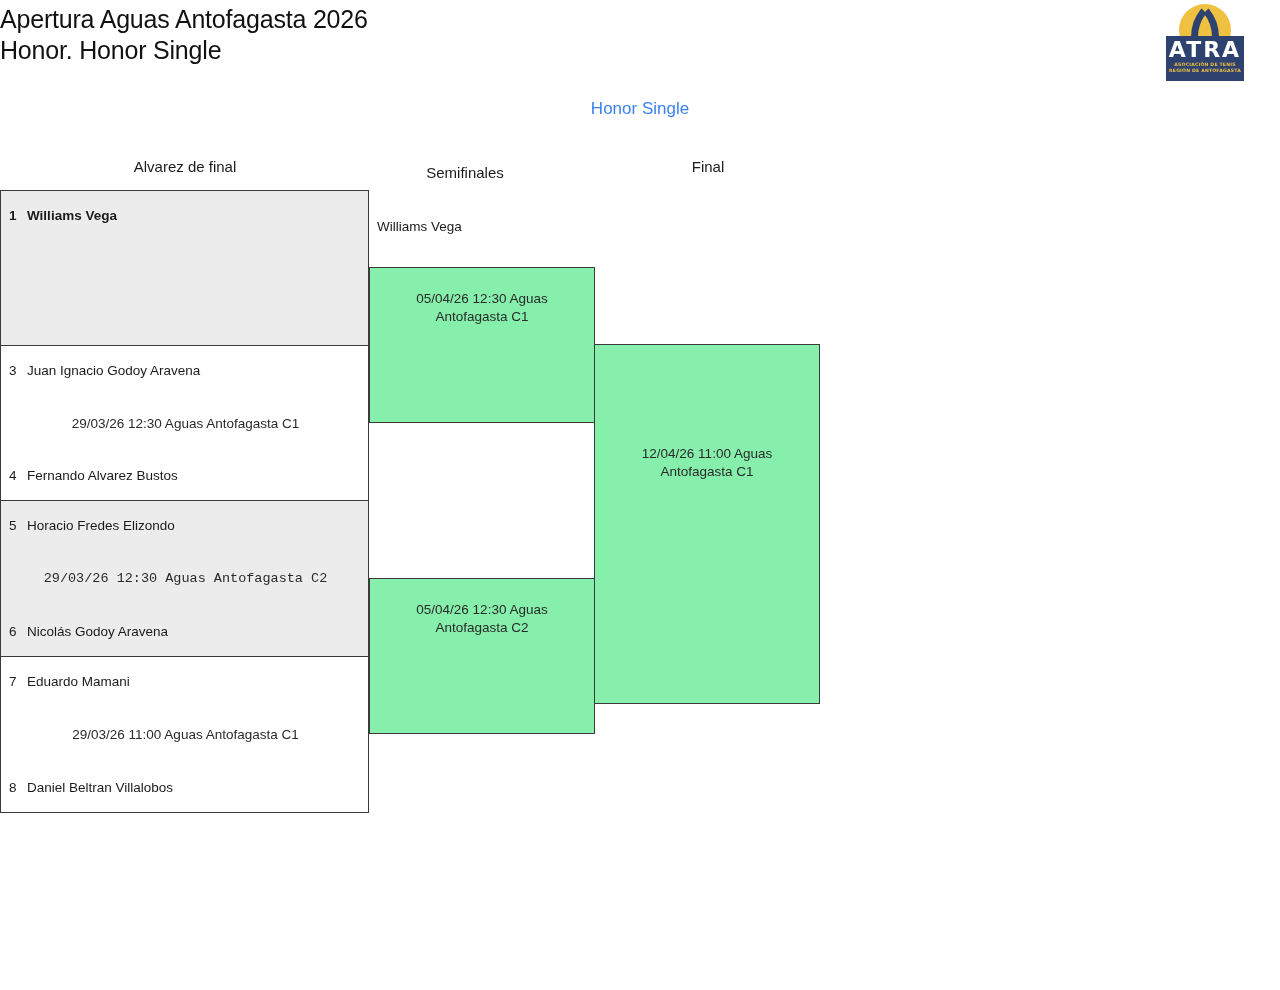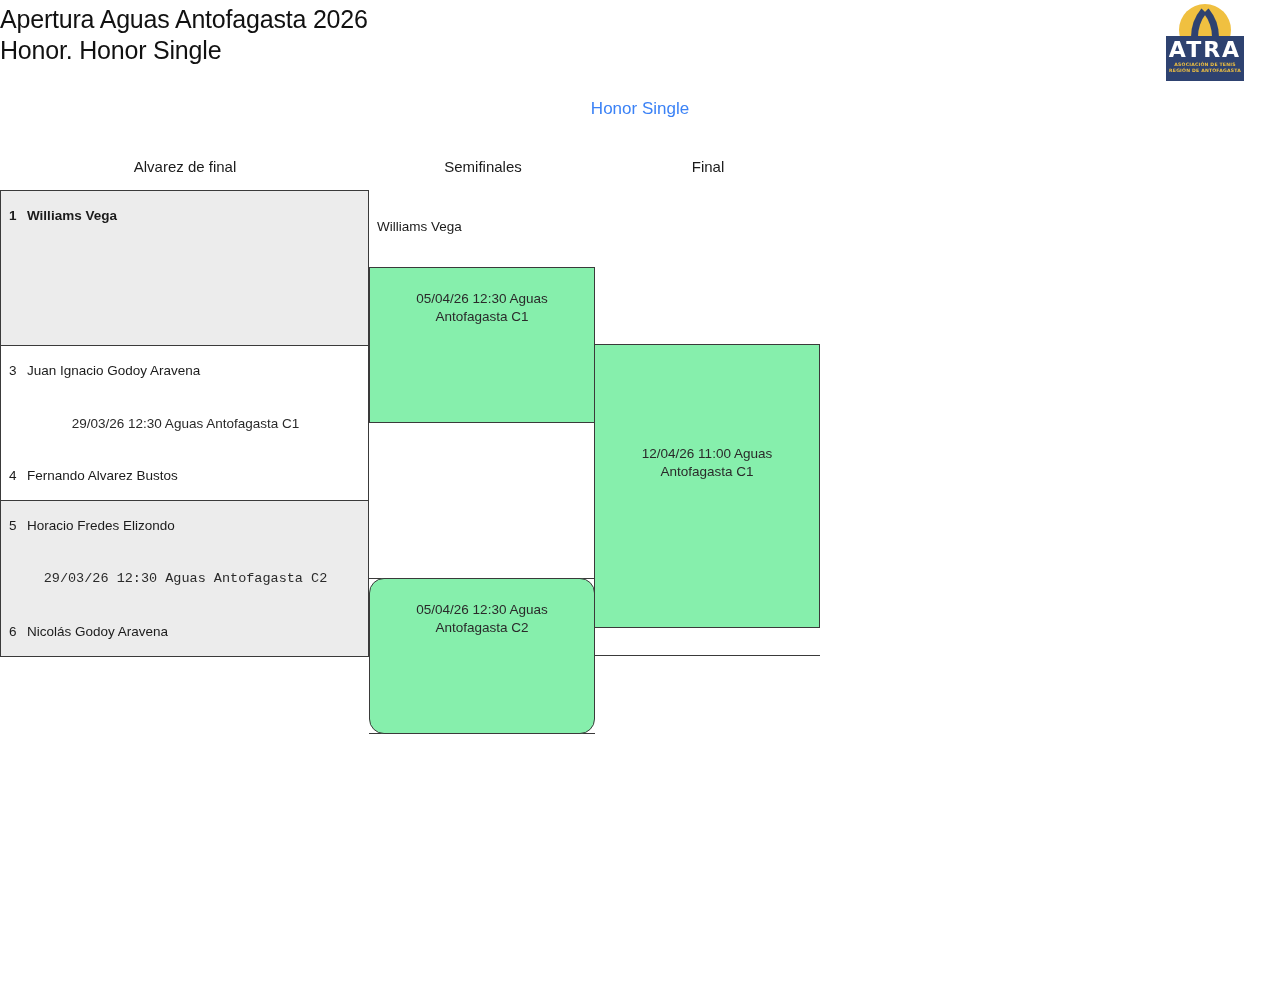--- a/index.html
+++ b/index.html
@@ -51,21 +51,21 @@
   
   #draw-title{
     position:absolute;left:440px;top:99px;width:400px;text-align:center;
     font-size:17px;font-weight:400;color:#3b82f6;
   }
   .round-head{
     position:absolute;top:158px;text-align:center;
     font-size:15px;font-weight:400;color:#1b1b1b;
   }
   #head-qf{left:35px;width:300px;}
-  #head-sf{left:383px;width:200px;}
+  #head-sf{left:365px;width:200px;margin-top:6px;}
   #head-f{left:608px;width:200px;}
   
   #bracket{position:absolute;left:0;top:0;width:1280px;height:990px;}
   .qf-block{
     position:absolute;left:0;width:369px;
     border:1px solid #3a3a3a;box-sizing:border-box;
   }
   .qf-block.shade{background:#ececec;}
   .qf-block.plain{background:#ffffff;}
   .seed-row{
@@ -143,39 +143,48 @@
   <div class="qf-block shade" style="top:500px;height:157px;">
     <div class="seed-row top">
       <span class="num">5</span><span>Horacio Fredes Elizondo</span>
     </div>
     <div class="qf-match" style="top:70px;font-family:Liberation Mono, monospace;">29/03/26 12:30 Aguas Antofagasta C2</div>
     <div class="seed-row bot">
       <span class="num">6</span><span>Nicolás Godoy Aravena</span>
     </div>
   </div>
 
+  <div class="qf-block plain" style="top:656px;height:157px;">
+    <div class="seed-row top">
+      <span class="num">7</span><span>Eduardo Mamani</span>
+    </div>
+    <div class="qf-match" style="top:70px;">29/03/26 11:00 Aguas Antofagasta C1</div>
+    <div class="seed-row bot">
+      <span class="num">8</span><span>Daniel Beltran Villalobos</span>
+    </div>
+  </div>
 
   <div class="connector" style="left:369px;top:267px;width:226px;"></div>
   <div class="connector" style="left:369px;top:422px;width:226px;"></div>
   <div class="connector" style="left:369px;top:578px;width:226px;"></div>
   <div class="connector" style="left:369px;top:733px;width:226px;"></div>
 
   <div class="adv-name" style="left:377px;top:219px;">Williams Vega</div>
   <div class="adv-name" style="left:377px;top:530px;"></div>
 
   <div class="sf-box" style="top:267px;height:156px;">
     <div class="box-match" style="top:22px;">05/04/26 12:30 Aguas Antofagasta C1</div>
   </div>
 
-  <div class="sf-box" style="top:578px;height:156px;border-radius:15px;">
+  <div class="sf-box" style="top:578px;height:156px;">
     <div class="box-match" style="top:22px;">05/04/26 12:30 Aguas Antofagasta C2</div>
   </div>
 
   <div class="connector" style="left:594px;top:344px;width:226px;"></div>
   <div class="connector" style="left:594px;top:655px;width:226px;"></div>
 
   <div class="adv-name" style="left:602px;top:296px;"></div>
 
-  <div class="f-box" style="top:344px;height:284px;">
+  <div class="f-box" style="top:344px;height:360px;">
     <div class="box-match" style="top:100px;">12/04/26 11:00 Aguas Antofagasta C1</div>
   </div>
 
 </div>
 
 </body></html>

